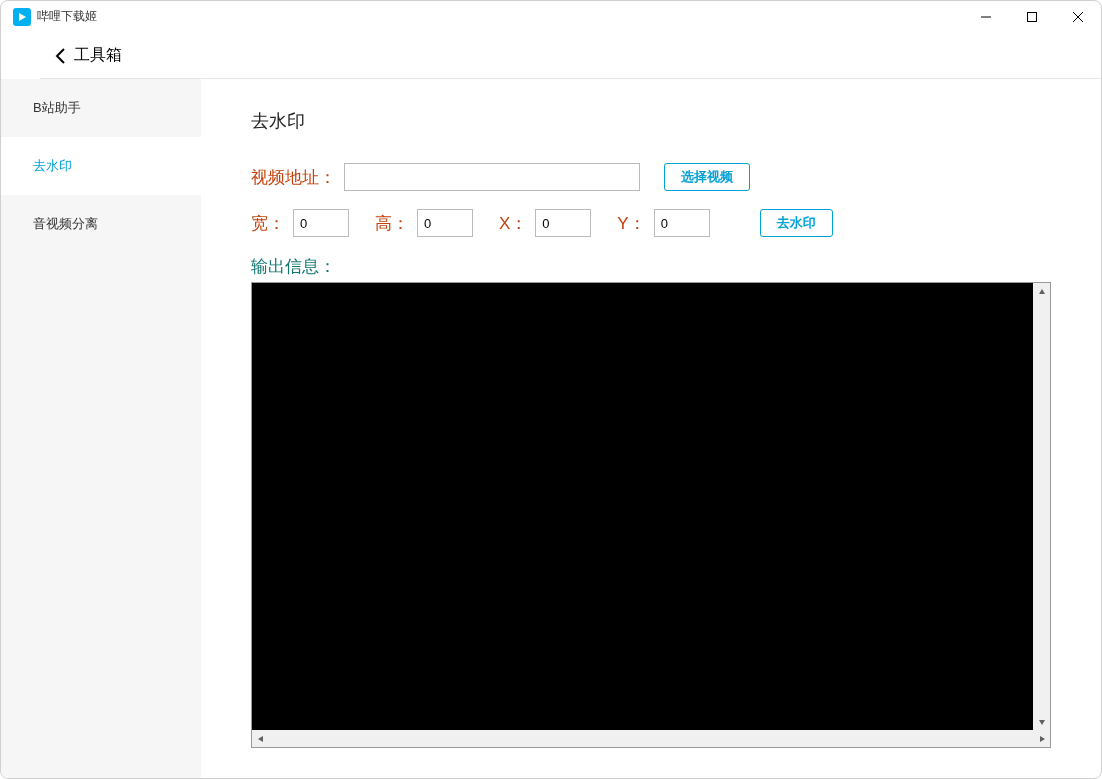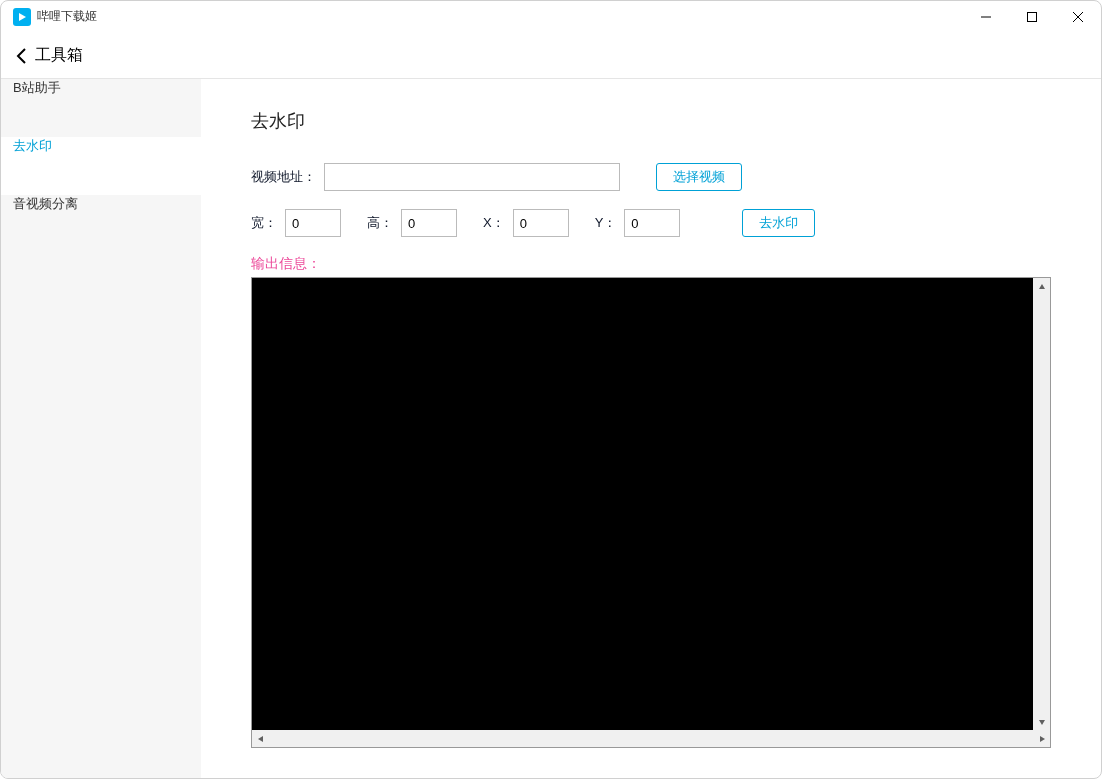--- a/index.html
+++ b/index.html
@@ -70,20 +70,21 @@
       stroke-width: 1;
       fill: none;
     }
     
     .header {
       height: 46px;
       display: flex;
       align-items: center;
       padding: 0 14px;
       border-bottom: 1px solid #e5e5e5;
+      margin-left: 39px;
     }
     
     .back-chevron {
       cursor: pointer;
       display: flex;
       align-items: center;
     }
     
     .back-chevron svg {
       stroke: #000;
@@ -108,22 +109,22 @@
     .sidebar {
       width: 200px;
       background: #f6f6f6;
       display: flex;
       flex-direction: column;
     }
     
     .sidebar-item {
       height: 58px;
       display: flex;
-      align-items: flex-start;
-      padding-left: 12px;
+      align-items: center;
+      padding-left: 32px;
       font-size: 13px;
       color: #333;
       cursor: pointer;
     }
     
     .sidebar-item.active {
       background: #ffffff;
       color: #00a1d6;
     }
     
@@ -141,22 +142,22 @@
       color: #222;
     }
     
     .row {
       display: flex;
       align-items: center;
       margin-bottom: 18px;
     }
     
     .label {
-      font-size: 13px;
-      color: #0f172a;
+      font-size: 17px;
+      color: #c2410c;
       margin-right: 8px;
     }
     
     .text-input {
       height: 28px;
       border: 1px solid #bbb;
       padding: 0 6px;
       font-size: 13px;
       background: #fff;
     }
@@ -177,21 +178,22 @@
       color: #00a1d6;
       font-size: 13px;
       border-radius: 3px;
       cursor: pointer;
       display: flex;
       align-items: center;
       justify-content: center;
     }
     
     .btn-gap {
-      margin-left: 36px;
+      margin-left: 24px;
+      font-weight: bold;
     }
     
     .section-label {
       font-size: 13px;
       color: #333;
       margin-bottom: 12px;
     }
     
     .dim-row {
       display: flex;
@@ -199,22 +201,22 @@
       margin-bottom: 18px;
     }
     
     .dim-group {
       display: flex;
       align-items: center;
       margin-right: 26px;
     }
     
     .output-label {
-      font-size: 14px;
-      color: #ec4899;
+      font-size: 17px;
+      color: #0f766e;
       margin-bottom: 4px;
     }
     
     .output-panel {
       flex: 1;
       background: #000;
       border: 1px solid #999;
       position: relative;
       overflow: hidden;
     }

